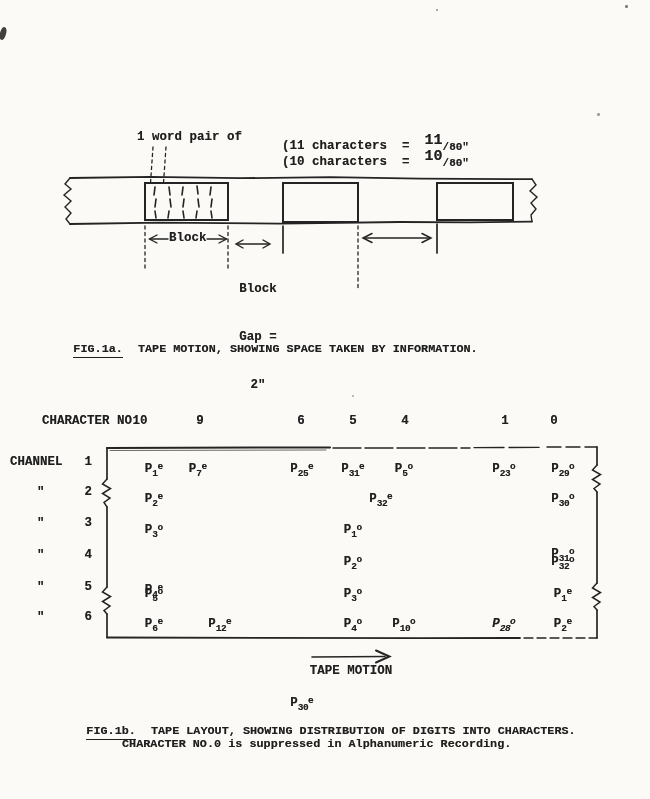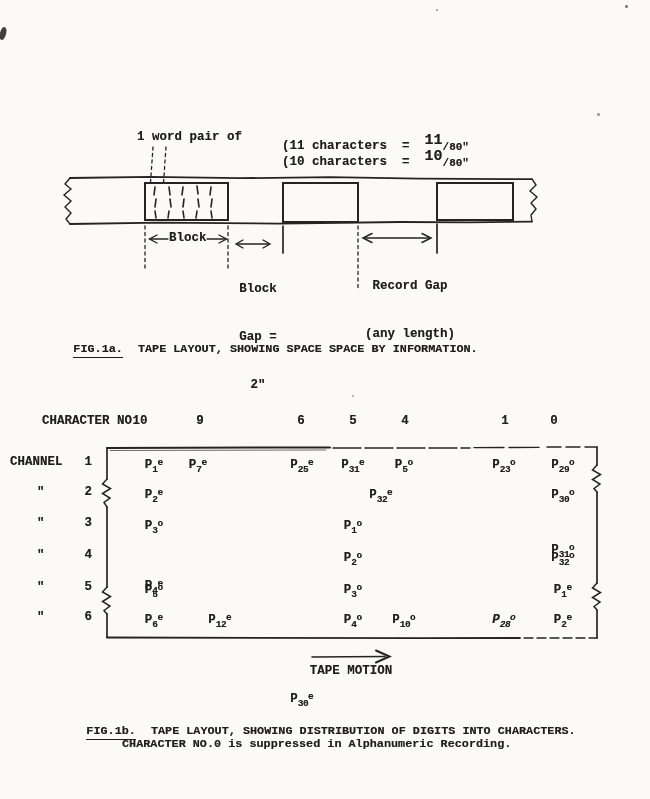--- a/index.html
+++ b/index.html
@@ -17,21 +17,21 @@
   }
   .center{text-align:center;}
   .caption{font-size:11.8px;}
   .fig-label{border-bottom:1.5px solid #1f1f1f;padding-bottom:1px;}
   .cap-text{padding-left:15px;}
   .spec sup{font-size:15px;vertical-align:4.5px;}
   .spec .den{font-size:11px;vertical-align:-1.5px;}
   .col-num{transform:translateX(-50%);}
   .ch-num{width:22px;text-align:right;display:inline-block;}
   .p-cell{
-    position:absolute;transform:translateX(-50%);font-size:12.5px;line-height:15px;
+    position:absolute;transform:translateX(-50%);font-size:12.5px;line-height:23px;
     white-space:pre;text-shadow:0 0 .5px rgba(31,31,31,.55);
   }
   .p-cell sub{font-size:9.5px;vertical-align:-3.5px;letter-spacing:-.5px;}
   .p-cell sup{font-size:9.5px;vertical-align:3px;}
   .gap-note{line-height:16px;}
   .speck{position:absolute;background:#2a2a2a;border-radius:45%;}
 </style>
 </head>
 <body>
 
@@ -124,27 +124,23 @@
   </div>
 
   <div class="txt" style="left:169px;top:231px">Block</div>
 
   <div class="txt center gap-note" style="left:229px;top:249px;width:58px">
     <div>Block</div>
     <div>Gap =</div>
     <div>2"</div>
   </div>
 
-  <div class="txt center gap-note" style="left:350px;top:246px;width:120px">
-    <div>Record Gap</div>
-    <div>(any length)</div>
-  </div>
 
   <div class="txt caption" style="left:45px;top:327px">
-    <span class="fig-label">FIG.1a.</span><span class="cap-text">TAPE LAYOUT, SHOWING SPACE SPACE BY INFORMATION.</span>
+    <span class="fig-label">FIG.1a.</span><span class="cap-text">TAPE MOTION, SHOWING SPACE TAKEN BY INFORMATION.</span>
   </div>
 
   <div class="txt" style="left:42px;top:414px">CHARACTER NO.</div>
   <div class="layer" id="col-headers">
       <span class="txt col-num" style="left: 140px; top: 414px;">10</span>
       <span class="txt col-num" style="left: 200px; top: 414px;">9</span>
       <span class="txt col-num" style="left: 301px; top: 414px;">6</span>
       <span class="txt col-num" style="left: 353px; top: 414px;">5</span>
       <span class="txt col-num" style="left: 405px; top: 414px;">4</span>
       <span class="txt col-num" style="left: 505px; top: 414px;">1</span>

